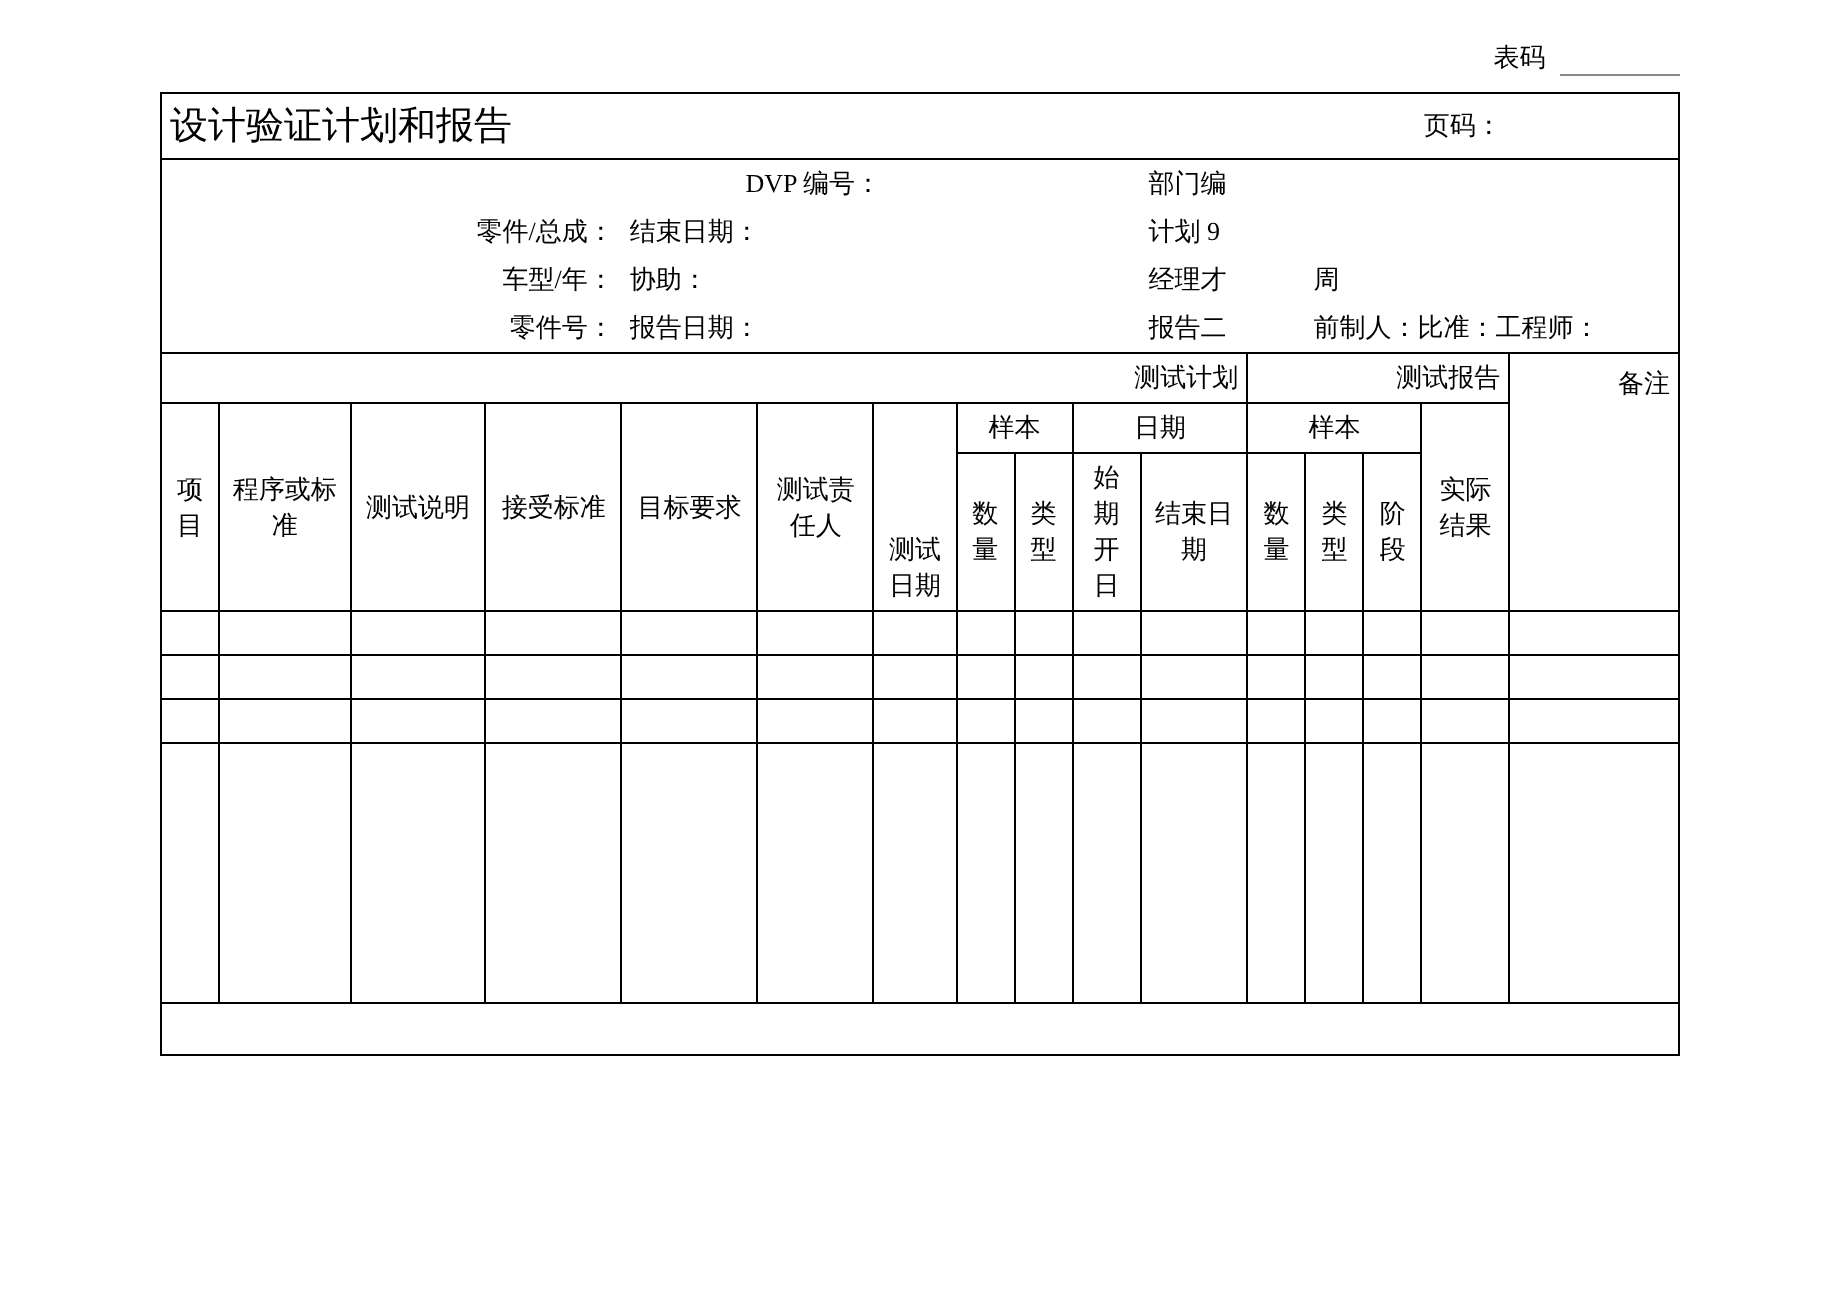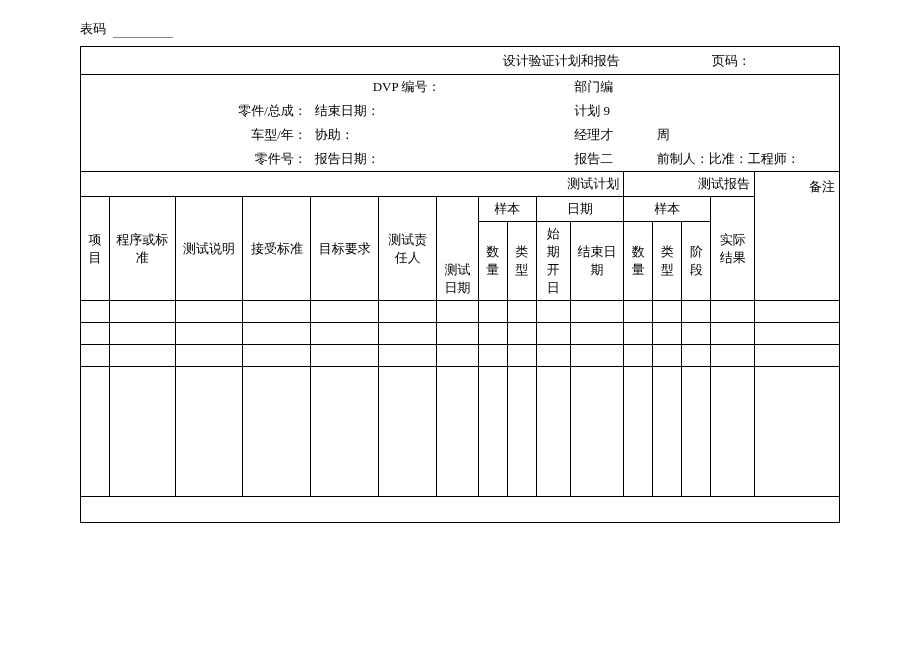--- a/index.html
+++ b/index.html
@@ -4,21 +4,21 @@
   <style>
     * { margin: 0; padding: 0; box-sizing: border-box; }
     body {
       font-family: "SimSun", "宋体", serif;
       font-size: 13px;
       background: #fff;
       padding: 20px 80px;
       color: #000;
     }
     .top-meta {
-      text-align: left;
+      text-align: right;
       margin-bottom: 8px;
     }
     .top-meta div {
       margin-bottom: 4px;
     }
     .top-meta .label { display: inline-block; }
     .top-meta .blank {
       display: inline-block;
       border-bottom: 1px solid #888;
       width: 60px;
@@ -34,22 +34,22 @@
     .main-table td, .main-table th {
       border: 1px solid #000;
       padding: 3px 4px;
       vertical-align: middle;
       word-break: break-all;
     }
     .title-row td {
       height: 28px;
     }
     .title-cell {
-      text-align: right;
-      font-size: 13px;
+      text-align: left;
+      font-size: 19px;
       border-right: none !important;
     }
     .page-cell {
       text-align: center;
       border-left: none !important;
     }
     .info-row td { height: 24px; }
     .no-lr-border { border-left: none !important; border-right: none !important; }
     .no-l-border { border-left: none !important; }
     .no-r-border { border-right: none !important; text-align: right; }

